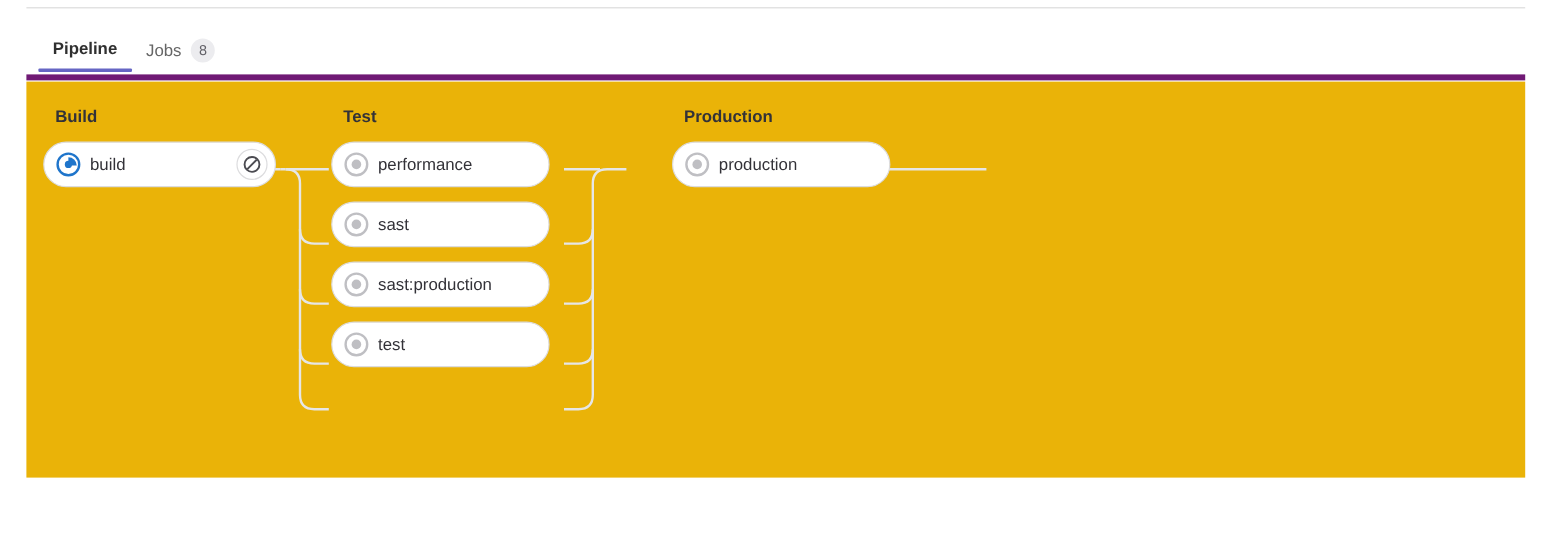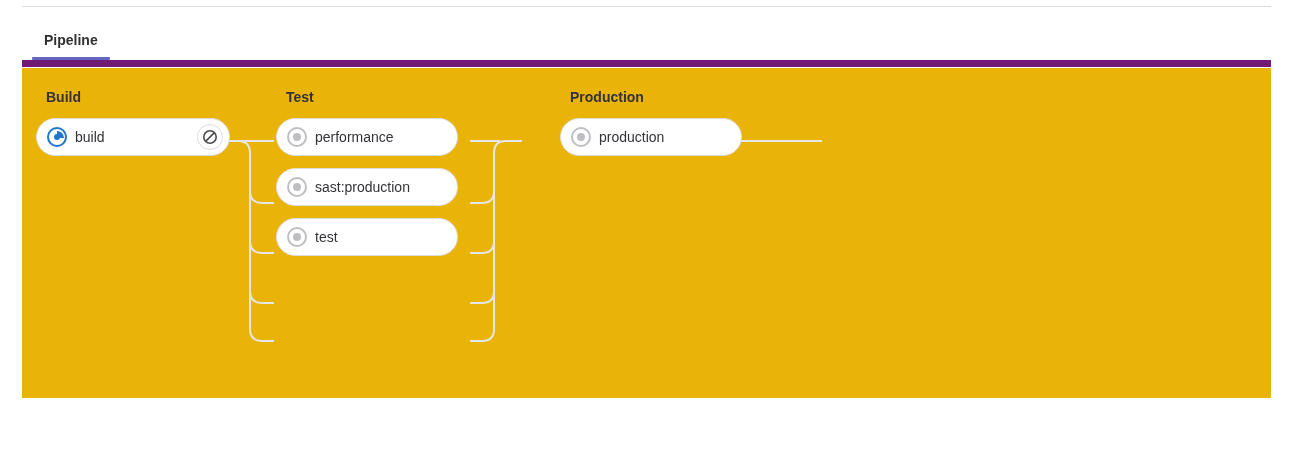--- a/index.html
+++ b/index.html
@@ -26,21 +26,21 @@
     background: #dbdbdb;
   }
 
   
   .tab-bar {
     position: absolute;
     left: 22px;
     top: 22px;
     width: 1249px;
     height: 45px;
-    border-bottom: 7px solid #701a75;
+    border-bottom: 5px solid #701a75;
     box-sizing: border-box;
     display: flex;
     align-items: flex-start;
     padding-left: 10px;
   }
   .tab {
     position: relative;
     display: flex;
     align-items: center;
     gap: 8px;
@@ -219,20 +219,24 @@
 </style>
 </head>
 <body>
 
 <div class="top-divider"></div>
 
 <div class="tab-bar">
   <div class="tab active">
     <span>Pipeline</span>
   </div>
+  <div class="tab">
+    <span>Jobs</span>
+    <span class="tab-badge">8</span>
+  </div>
 </div>
 
 <div class="graph">
 
   <svg class="links" viewBox="0 0 1249 330" xmlns="http://www.w3.org/2000/svg">
     <g fill="none" stroke="#e6e6e6" stroke-width="2">
 
       <path d="M 196,73 L 212,73"></path>
 
       <path d="M 212,73 L 216,73"></path>
@@ -270,20 +274,24 @@
 
   <div class="stage-col" style="left:240px;">
     <div class="stage-title">Test</div>
     <div class="jobs">
       <div class="job">
         <span class="status created"></span>
         <span class="job-name">performance</span>
       </div>
       <div class="job">
         <span class="status created"></span>
+        <span class="job-name">sast</span>
+      </div>
+      <div class="job">
+        <span class="status created"></span>
         <span class="job-name">sast:production</span>
       </div>
       <div class="job">
         <span class="status created"></span>
         <span class="job-name">test</span>
       </div>
     </div>
   </div>
 
   <div class="stage-col" style="left:524px;">

